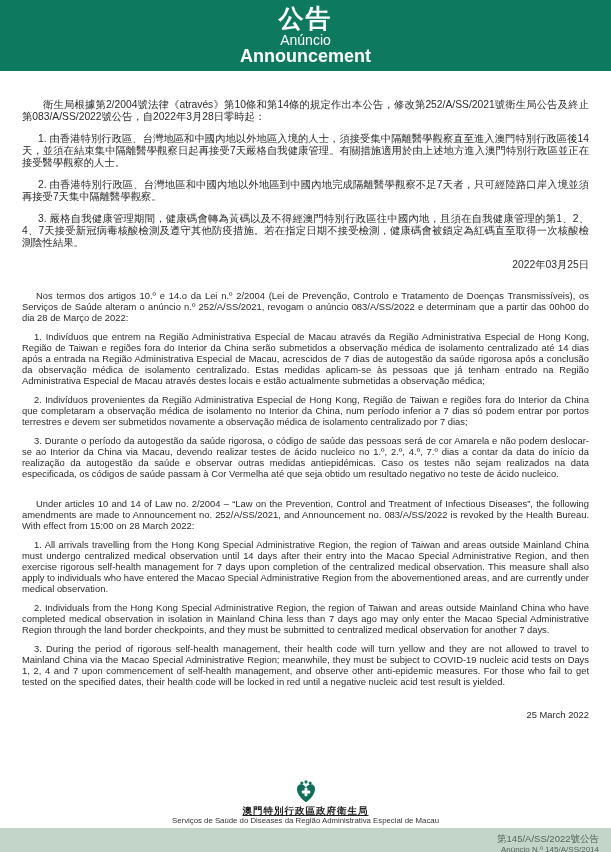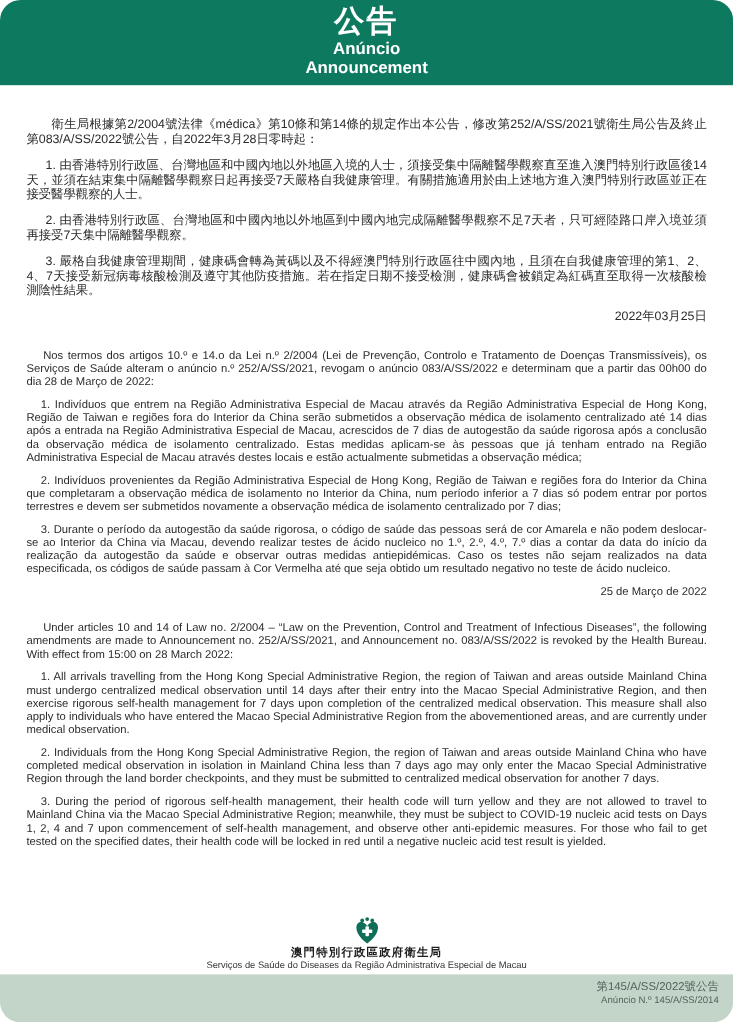--- a/index.html
+++ b/index.html
@@ -4,82 +4,82 @@
 <style>
   :root{
     --header-bg:#0d7a60;
     --footer-bar-bg:#c3d4c8;
     --logo-green:#0e6e57;
     --text-color:#2b2b2b;
   }
   *{box-sizing:border-box;}
   html,body{margin:0;padding:0;background:#fff;}
   body{font-family:"Liberation Sans","DejaVu Sans",sans-serif;color:var(--text-color);}
-  .page{position:relative;width:611px;height:852px;background:#fff;overflow:hidden;margin:0 auto;border-radius:17px;}
+  .page{position:relative;width:611px;height:852px;background:#fff;overflow:hidden;margin:0 auto;}
 
   
   .banner{background:var(--header-bg);color:#fff;text-align:center;height:71px;padding-top:5px;}
   .banner-zh{font-size:25px;font-weight:bold;line-height:27px;letter-spacing:2px;}
-  .banner-pt{font-size:14px;font-weight:bold;line-height:16px;}
-  .banner-en{font-size:14px;font-weight:bold;line-height:16px;}
+  .banner-pt{font-size:14px;font-weight:normal;line-height:16px;}
+  .banner-en{font-size:18px;font-weight:bold;line-height:16px;}
 
   
   .content{padding:28px 22px 0 22px;}
   p{margin:0;}
   .zh{font-size:10.3px;line-height:12px;text-align:justify;margin-bottom:10px;}
   .zh.lead{text-indent:21px;}
   .zh.item{text-indent:16px;}
   .latin{font-size:9.4px;line-height:11px;text-align:justify;margin-bottom:8px;}
   .latin.lead{text-indent:14px;margin-top:19px;}
   .latin.item{text-indent:12px;}
   .date-line{text-align:right;text-indent:0;margin-bottom:0;}
   .pt-start{margin-top:26px;}
   .en-start{margin-top:16px;}
   .en-date{margin-top:22px;}
 
   
   .doc-footer{position:absolute;left:0;right:0;bottom:0;}
   .org-block{text-align:center;padding-bottom:3px;}
   .logo-wrap{display:block;margin:0 auto 1px auto;width:24px;height:24px;}
-  .org-zh{font-size:9.5px;font-weight:bold;letter-spacing:1px;color:#1d1d1d;line-height:11px;}
+  .org-zh{font-size:9.5px;font-weight:bold;letter-spacing:1px;color:#1d1d1d;line-height:11px;text-decoration:underline;}
   .org-pt{font-size:7.8px;color:#333;line-height:9px;}
-  .ref-bar{background:var(--footer-bar-bg);height:40px;text-align:right;padding:5px 12px 0 0;color:#55645d;}
+  .ref-bar{background:var(--footer-bar-bg);height:24px;text-align:right;padding:5px 12px 0 0;color:#55645d;}
   .ref-zh{font-size:9.5px;line-height:11px;margin-bottom:1px;}
   .ref-pt{font-size:8px;line-height:9px;}
   .ref-en{font-size:8px;line-height:9px;}
 </style>
 </head>
 <body>
 
 <div class="page">
 
   <header class="banner">
     <div class="banner-zh">公告</div>
     <div class="banner-pt">Anúncio</div>
     <div class="banner-en">Announcement</div>
   </header>
 
   <main class="content">
 
-    <p class="zh lead">衛生局根據第2/2004號法律《médica》第10條和第14條的規定作出本公告，修改第252/A/SS/2021號衛生局公告及終止第083/A/SS/2022號公告，自2022年3月28日零時起：</p>
+    <p class="zh lead">衛生局根據第2/2004號法律《através》第10條和第14條的規定作出本公告，修改第252/A/SS/2021號衛生局公告及終止第083/A/SS/2022號公告，自2022年3月28日零時起：</p>
     <p class="zh item">1. 由香港特別行政區、台灣地區和中國內地以外地區入境的人士，須接受集中隔離醫學觀察直至進入澳門特別行政區後14天，並須在結束集中隔離醫學觀察日起再接受7天嚴格自我健康管理。有關措施適用於由上述地方進入澳門特別行政區並正在接受醫學觀察的人士。</p>
     <p class="zh item">2. 由香港特別行政區、台灣地區和中國內地以外地區到中國內地完成隔離醫學觀察不足7天者，只可經陸路口岸入境並須再接受7天集中隔離醫學觀察。</p>
     <p class="zh item">3. 嚴格自我健康管理期間，健康碼會轉為黃碼以及不得經澳門特別行政區往中國內地，且須在自我健康管理的第1、2、4、7天接受新冠病毒核酸檢測及遵守其他防疫措施。若在指定日期不接受檢測，健康碼會被鎖定為紅碼直至取得一次核酸檢測陰性結果。</p>
     <p class="zh date-line">2022年03月25日</p>
 
     <p class="latin lead pt-start">Nos termos dos artigos 10.º e 14.o da Lei n.º 2/2004 (Lei de Prevenção, Controlo e Tratamento de Doenças Transmissíveis), os Serviços de Saúde alteram o anúncio n.º 252/A/SS/2021, revogam o anúncio 083/A/SS/2022 e determinam que a partir das 00h00 do dia 28 de Março de 2022:</p>
     <p class="latin item">1. Indivíduos que entrem na Região Administrativa Especial de Macau através da Região Administrativa Especial de Hong Kong, Região de Taiwan e regiões fora do Interior da China serão submetidos a observação médica de isolamento centralizado até 14 dias após a entrada na Região Administrativa Especial de Macau, acrescidos de 7 dias de autogestão da saúde rigorosa após a conclusão da observação médica de isolamento centralizado. Estas medidas aplicam-se às pessoas que já tenham entrado na Região Administrativa Especial de Macau através destes locais e estão actualmente submetidas a observação médica;</p>
     <p class="latin item">2. Indivíduos provenientes da Região Administrativa Especial de Hong Kong, Região de Taiwan e regiões fora do Interior da China que completaram a observação médica de isolamento no Interior da China, num período inferior a 7 dias só podem entrar por portos terrestres e devem ser submetidos novamente a observação médica de isolamento centralizado por 7 dias;</p>
     <p class="latin item">3. Durante o período da autogestão da saúde rigorosa, o código de saúde das pessoas será de cor Amarela e não podem deslocar-se ao Interior da China via Macau, devendo realizar testes de ácido nucleico no 1.º, 2.º, 4.º, 7.º dias a contar da data do início da realização da autogestão da saúde e observar outras medidas antiepidémicas. Caso os testes não sejam realizados na data especificada, os códigos de saúde passam à Cor Vermelha até que seja obtido um resultado negativo no teste de ácido nucleico.</p>
-    <p class="latin date-line">25 de Março de 2022</p>
 
     <p class="latin lead en-start">Under articles 10 and 14 of Law no. 2/2004 – “Law on the Prevention, Control and Treatment of Infectious Diseases”, the following amendments are made to Announcement no. 252/A/SS/2021, and Announcement no. 083/A/SS/2022 is revoked by the Health Bureau. With effect from 15:00 on 28 March 2022:</p>
     <p class="latin item">1. All arrivals travelling from the Hong Kong Special Administrative Region, the region of Taiwan and areas outside Mainland China must undergo centralized medical observation until 14 days after their entry into the Macao Special Administrative Region, and then exercise rigorous self-health management for 7 days upon completion of the centralized medical observation. This measure shall also apply to individuals who have entered the Macao Special Administrative Region from the abovementioned areas, and are currently under medical observation.</p>
     <p class="latin item">2. Individuals from the Hong Kong Special Administrative Region, the region of Taiwan and areas outside Mainland China who have completed medical observation in isolation in Mainland China less than 7 days ago may only enter the Macao Special Administrative Region through the land border checkpoints, and they must be submitted to centralized medical observation for another 7 days.</p>
     <p class="latin item">3. During the period of rigorous self-health management, their health code will turn yellow and they are not allowed to travel to Mainland China via the Macao Special Administrative Region; meanwhile, they must be subject to COVID-19 nucleic acid tests on Days 1, 2, 4 and 7 upon commencement of self-health management, and observe other anti-epidemic measures. For those who fail to get tested on the specified dates, their health code will be locked in red until a negative nucleic acid test result is yielded.</p>
+    <p class="latin date-line en-date">25 March 2022</p>
 
   </main>
 
   <footer class="doc-footer">
     <div class="org-block">
       <span class="logo-wrap">
         <svg viewBox="0 0 40 40" width="24" height="24" aria-hidden="true">
           <circle cx="13" cy="5" r="2.6" fill="#0e6e57"></circle>
           <circle cx="20" cy="3.2" r="2.6" fill="#0e6e57"></circle>
           <circle cx="27" cy="5" r="2.6" fill="#0e6e57"></circle>

